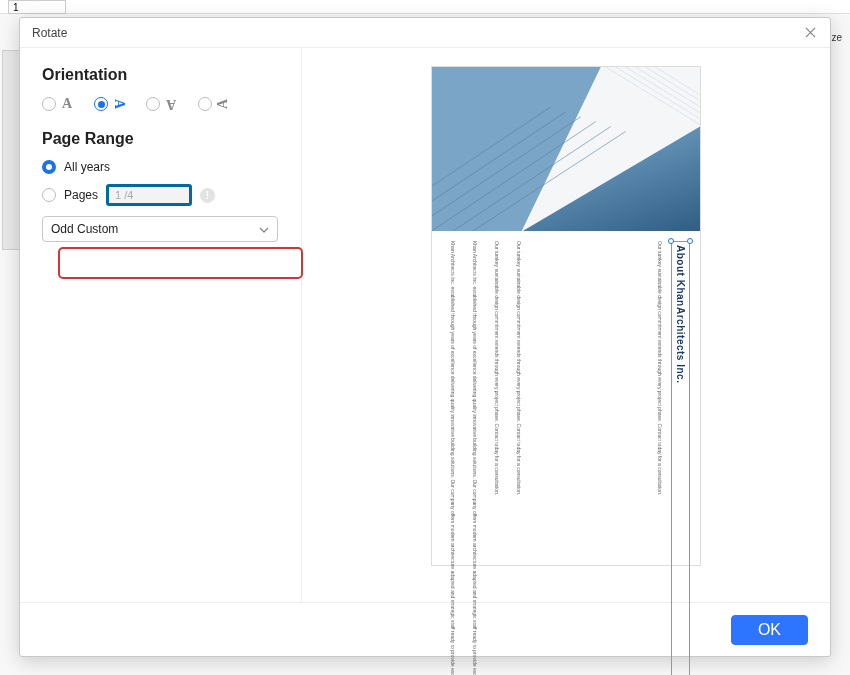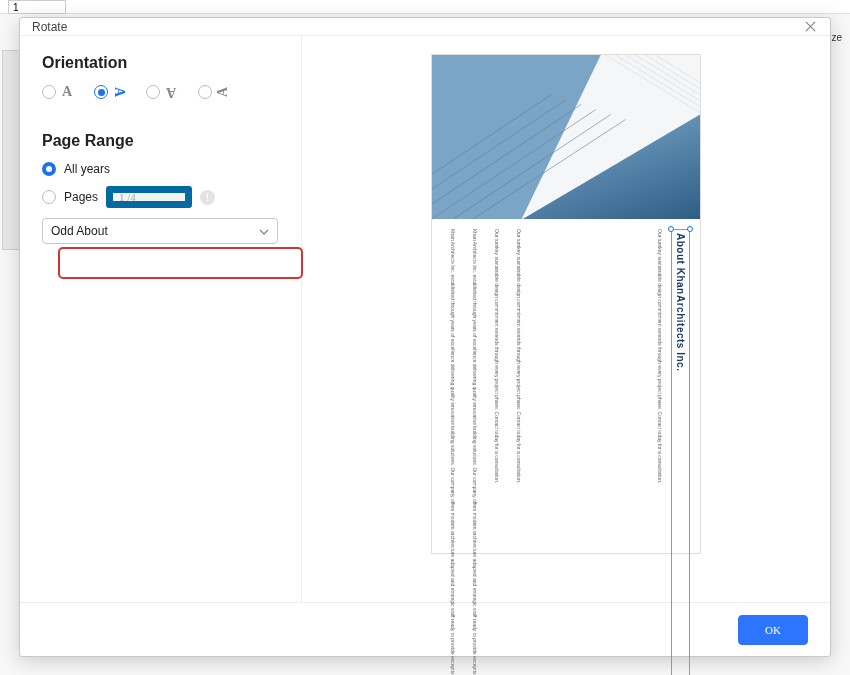--- a/index.html
+++ b/index.html
@@ -11,43 +11,43 @@
   .page-input { position: absolute; top: 0; left: 8px; width: 58px; height: 14px; border: 1px solid #ccc; font-size: 10px; padding: 0 4px; background: #fff; }
   .right-panel-strip { position: absolute; top: 50px; right: 0; width: 20px; height: 200px; font-size: 9px; color: #333; }
   .thumb-strip { position: absolute; top: 50px; left: 2px; width: 18px; height: 200px; background: #e8e8e8; border: 1px solid #d0d0d0; }
 
   .dialog {
     position: absolute; top: 17px; left: 19px; width: 812px; height: 640px;
     background: #fff; border: 1px solid #c8c8c8; border-radius: 3px;
     box-shadow: 0 4px 20px rgba(0,0,0,0.18);
     display: flex; flex-direction: column;
   }
-  .dialog-header { height: 18px; display: flex; align-items: center; padding: 0 12px; border-bottom: 1px solid #eee; }
+  .dialog-header { height: 30px; display: flex; align-items: center; padding: 0 12px; border-bottom: 1px solid #eee; }
   .dialog-title { font-size: 12px; color: #444; }
   .dialog-close { margin-left: auto; width: 16px; height: 16px; display: flex; align-items: center; justify-content: center; cursor: pointer; color: #888; }
   .dialog-close svg { width: 11px; height: 11px; }
 
   .dialog-body { flex: 1; display: flex; }
   .left-pane { width: 282px; padding: 18px 22px; border-right: 1px solid #eee; }
   .section-title { font-size: 16px; font-weight: 600; color: #222; margin-bottom: 12px; }
-  .section-title.mt { margin-top: 32px; }
+  .section-title.mt { margin-top: 18px; }
 
   .orient-row { display: flex; gap: 22px; margin-bottom: 6px; }
   .orient-opt { display: flex; align-items: center; gap: 6px; cursor: pointer; }
   .radio { width: 14px; height: 14px; border: 1.5px solid #bbb; border-radius: 50%; display: inline-flex; align-items: center; justify-content: center; }
   .radio.sel { border-color: #1a73e8; }
   .radio.sel::after { content: ""; width: 7px; height: 7px; background: #1a73e8; border-radius: 50%; }
   .orient-glyph { font-size: 14px; color: #888; font-weight: 600; font-family: "Times New Roman", serif; }
   .orient-opt.sel .orient-glyph { color: #1a73e8; }
 
   .range-opt { display: flex; align-items: center; gap: 8px; margin-bottom: 10px; font-size: 12px; color: #222; }
   .range-opt .radio.sel { border-width: 4px; }
   .range-opt .radio.sel::after { display: none; }
   .custom-row { display: flex; align-items: center; gap: 8px; }
-  .custom-input { width: 86px; height: 22px; border: 7px solid #0369a1; background: #f3f3f3; border-radius: 3px; font-size: 11px; color: #aaa; padding: 4px 6px; font-family: Liberation Serif, serif; }
+  .custom-input { width: 86px; height: 22px; border: 3px solid #0369a1; background: #f3f3f3; border-radius: 3px; font-size: 11px; color: #aaa; padding: 4px 6px; }
   .info-ico { width: 15px; height: 15px; border-radius: 50%; background: #e3e3e3; color: #fff; font-size: 10px; font-weight: 700; display: flex; align-items: center; justify-content: center; }
 
   .odd-select {
     width: 236px; height: 26px; border: 1px solid #c8c8c8; border-radius: 4px;
     display: flex; align-items: center; padding: 0 8px; font-size: 12px; color: #222;
     margin-top: 10px; cursor: pointer; position: relative;
   }
   .odd-select .chev { margin-left: auto; color: #888; }
   .odd-highlight { position: absolute; border: 2.5px solid #d63333; border-radius: 5px; top: 229px; left: 38px; width: 245px; height: 32px; pointer-events: none; }
 
@@ -56,21 +56,21 @@
   .hero { flex: 0 0 33%; background: linear-gradient(160deg, #a4c3db 0%, #6996bb 55%, #2f5d83 100%); position: relative; overflow: hidden; }
   .hero svg { position: absolute; inset: 0; }
   .mid { flex: 0 0 29%; display: flex; padding: 10px 10px 4px 10px; gap: 8px; }
   .vtext { width: 14px; font-size: 5px; color: #666; writing-mode: vertical-rl; text-orientation: mixed; line-height: 1.3; overflow: hidden; }
   .vtitle { border: 1px solid #6aa0e0; padding: 3px; position: relative; }
   .vtitle .h1 { font-size: 10px; font-weight: 700; color: #1a3a6b; writing-mode: vertical-rl; text-orientation: mixed; letter-spacing: 0.5px; }
   .vtitle .dot { position: absolute; width: 6px; height: 6px; border: 1.5px solid #1a73e8; background: #fff; border-radius: 50%; }
   .vtitle .d1 { top: -4px; left: -4px; } .vtitle .d2 { top: -4px; right: -4px; }
 
   .dialog-footer { height: 54px; border-top: 1px solid #eee; display: flex; align-items: center; justify-content: flex-end; gap: 14px; padding: 0 22px; }
-  .btn { height: 30px; padding: 0 26px; border-radius: 4px; font-size: 11px; cursor: pointer; border: 1px solid #ccc; background: #fff; color: #333; font-family: Liberation Serif, serif; }
+  .btn { height: 30px; padding: 0 26px; border-radius: 4px; font-size: 16px; cursor: pointer; border: 1px solid #ccc; background: #fff; color: #333; }
   .btn.primary { background: #2d74ff; border-color: #2d74ff; color: #fff; }
 </style>
 </head>
 <body>
 
 <div class="app-bg">
   <div class="toolbar-bg"></div>
   <input class="page-input" value="1" style="">
   <div class="badge-ze">ze</div>
   <div class="thumb-strip"></div>
@@ -117,21 +117,21 @@
         <span>All years</span>
       </div>
       <div class="range-opt custom-row">
         <span class="radio"></span>
         <span>Pages</span>
         <input class="custom-input" disabled="" value="1 /4" style="">
         <span class="info-ico">!</span>
       </div>
 
       <div class="odd-select">
-        <span>Odd About</span>
+        <span>Odd Custom</span>
         <span class="chev">
           <svg width="10" height="6" viewBox="0 0 10 6">
               <path d="M1 1 L5 5 L9 1" stroke="#888" stroke-width="1.3" fill="none"></path>
             </svg>
         </span>
       </div>
     </div>
 
     <div class="preview-pane">
       <div class="page-preview">

